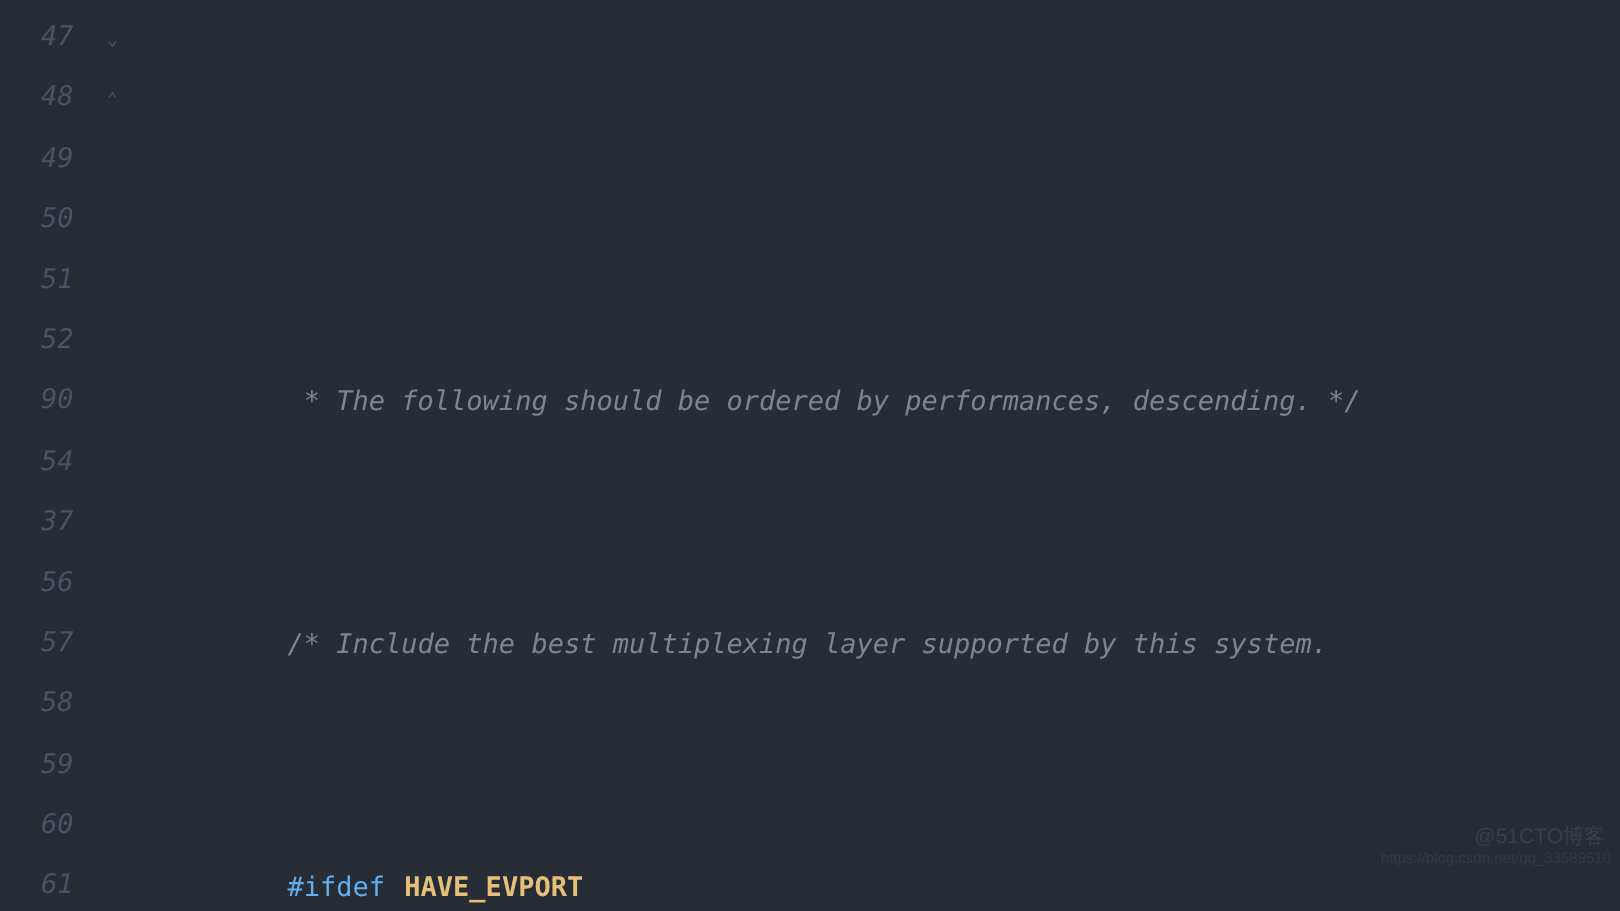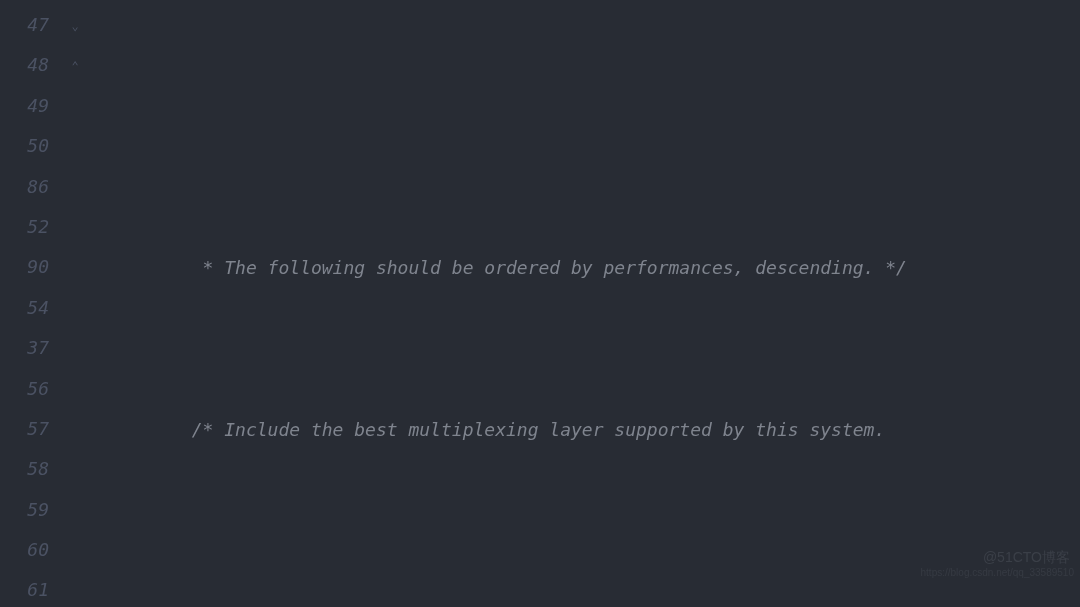--- a/index.html
+++ b/index.html
@@ -87,21 +87,21 @@
   </style>
 </head>
 <body>
 
 <div class="editor">
   <div class="gutter">
     <div class="line">47</div>
     <div class="line">48</div>
     <div class="line">49</div>
     <div class="line">50</div>
-    <div class="line">86</div>
+    <div class="line">51</div>
     <div class="line">52</div>
     <div class="line">90</div>
     <div class="line">54</div>
     <div class="line">37</div>
     <div class="line">56</div>
     <div class="line">57</div>
     <div class="line">58</div>
     <div class="line">59</div>
     <div class="line">60</div>
     <div class="line">61</div>
@@ -111,20 +111,23 @@
     <div class="code-content">
       
       <div class="line">
         <span class="comment"> * The following should be ordered by performances, descending. */</span>
       </div>
       
       <div class="line">
         <span class="comment">/* Include the best multiplexing layer supported by this system.</span>
       </div>
       
+      <div class="line">
+        <span class="directive">#ifdef </span><span class="macro">HAVE_EVPORT</span>
+      </div>
       
       
       
       
       
       
       
       
       
       

